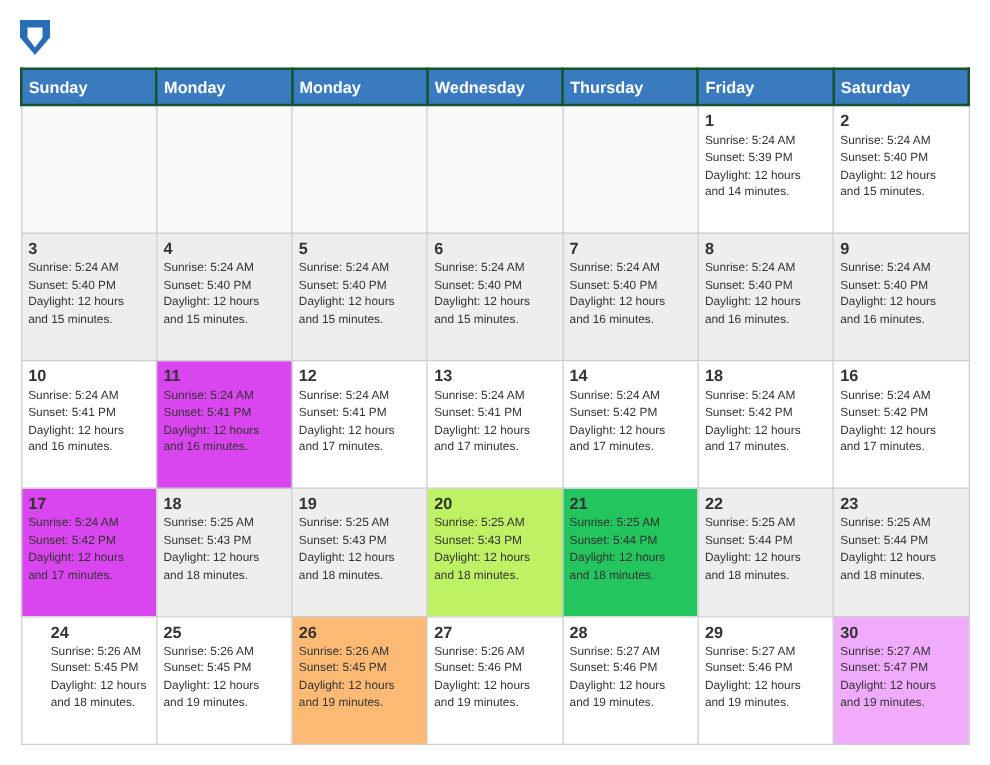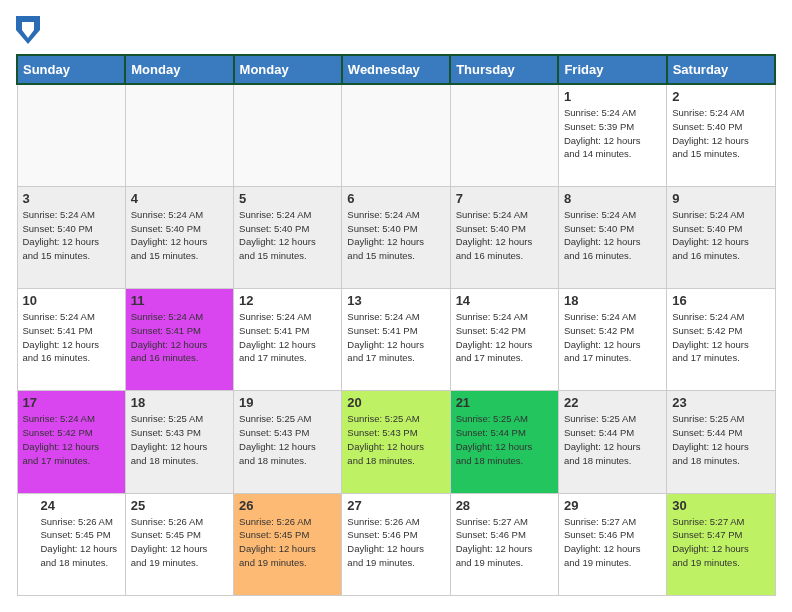--- a/index.html
+++ b/index.html
@@ -255,20 +255,20 @@
             <div class="day-info" style="font-size: 9.5px; line-height: 1.45;">Sunrise: 5:26 AM<br>Sunset: 5:46 PM<br>Daylight: 12 hours<br>and 19 minutes.</div>
           </td>
           <td style="background: rgb(255, 255, 255);">
             <span class="day-num">28</span>
             <div class="day-info" style="font-size: 9.5px; line-height: 1.45;">Sunrise: 5:27 AM<br>Sunset: 5:46 PM<br>Daylight: 12 hours<br>and 19 minutes.</div>
           </td>
           <td style="background: rgb(255, 255, 255);">
             <span class="day-num">29</span>
             <div class="day-info" style="font-size: 9.5px; line-height: 1.45;">Sunrise: 5:27 AM<br>Sunset: 5:46 PM<br>Daylight: 12 hours<br>and 19 minutes.</div>
           </td>
-          <td style="background: #bef264;">
+          <td style="background: #f0abfc;">
             <span class="day-num">30</span>
             <div class="day-info" style="font-size: 9.5px; line-height: 1.45;">Sunrise: 5:27 AM<br>Sunset: 5:47 PM<br>Daylight: 12 hours<br>and 19 minutes.</div>
           </td>
         </tr>
       </tbody>
   </table>
 </div>
 
 </body></html>

